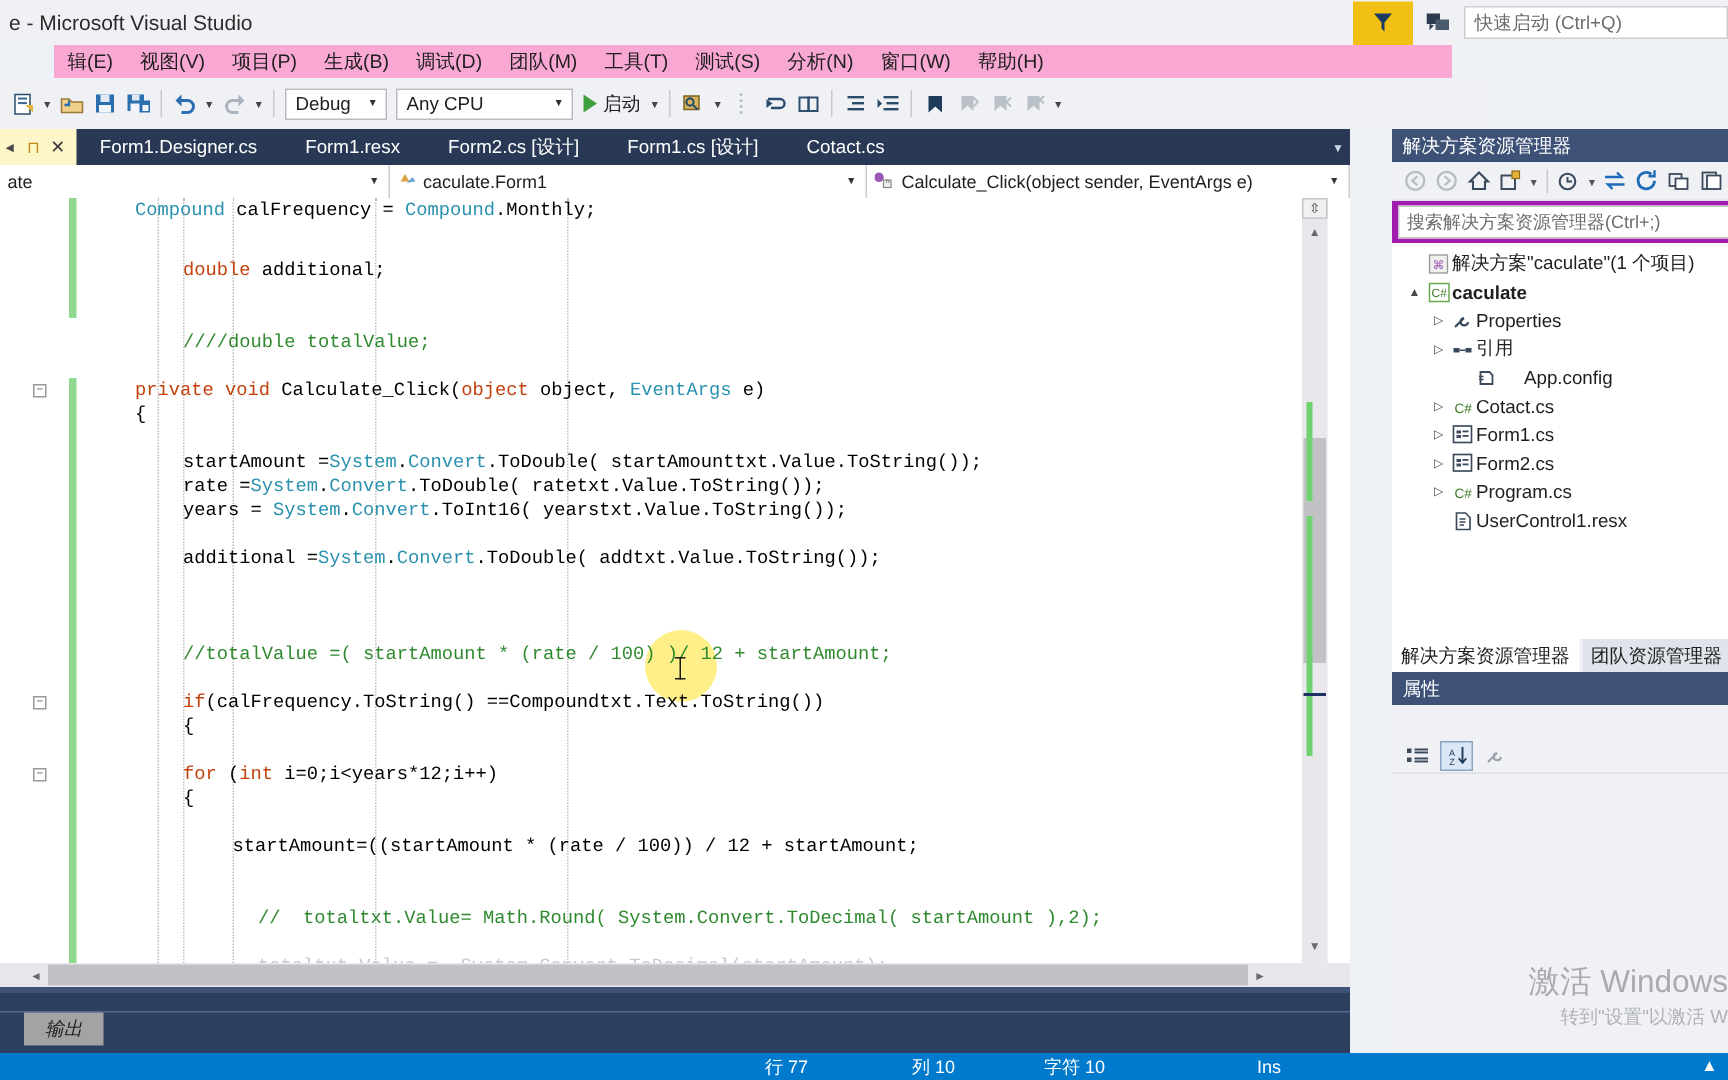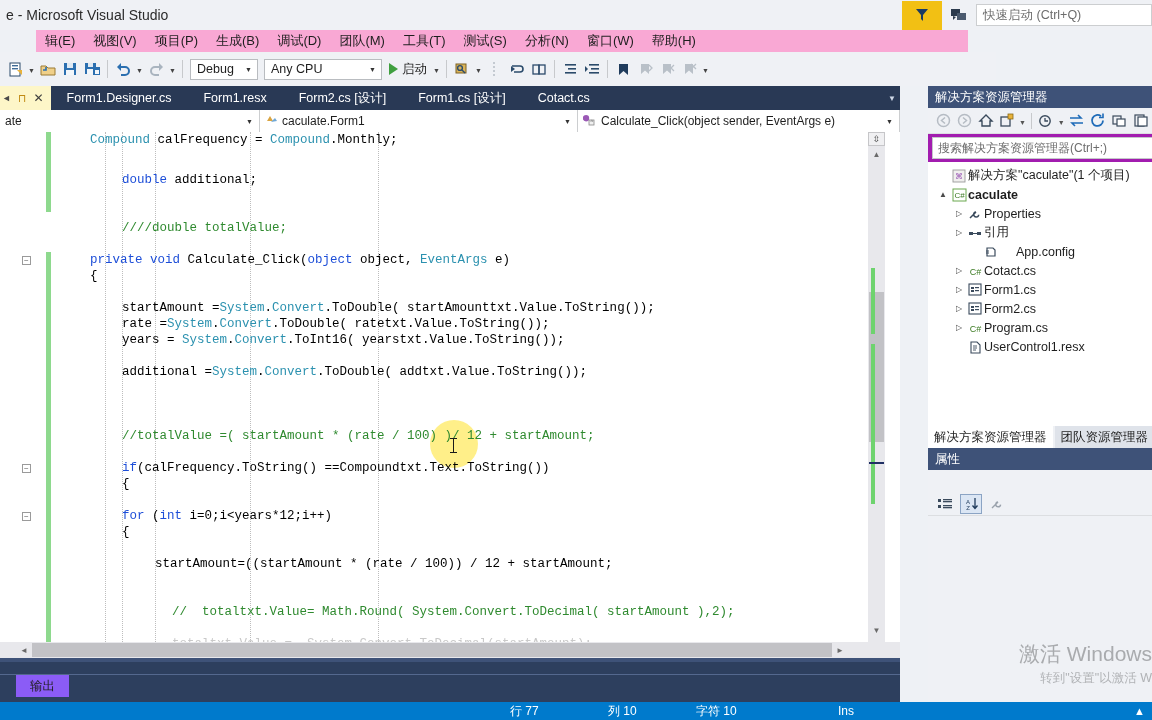--- a/index.html
+++ b/index.html
@@ -143,21 +143,21 @@
     position: absolute; top: 0; width: 0; height: 100%;
     border-left: 1px dotted #bdbdbd;
   }
   .codearea {
     position: absolute; left: 0; top: 0; width: 860px; height: 100%;
     font-family: "Liberation Mono", "DejaVu Sans Mono", monospace;
     font-size: 12.5px; line-height: 16px; white-space: pre;
     color: #000;
   }
   .cl { position: absolute; left: 0; white-space: pre; }
-  .k  { color: #1d4ed8; }      
+  .k  { color: #c2410c; }      
   .t  { color: #2b91af; }      
   .c  { color: #2f8a2f; }      
   .n  { color: #000; }
 
   .hl-circle {
     position: absolute; width: 48px; height: 48px; border-radius: 50%;
     background: #ffe95c; opacity: 0.72;
   }
   .caret-i {
     position: absolute; width: 1px; height: 15px; background: #1a1a1a;
@@ -211,23 +211,23 @@
     background: #2d3f5e;
   }
   .dock-divider {
     position: absolute; left: 0; top: 0; width: 900px; height: 4px; background: #3e5278;
   }
   .out-tabrow {
     position: absolute; left: 0; top: 16px; width: 900px; height: 28px;
     background: #2d3f5e; border-top: 1px solid #54688e;
   }
   .out-tab {
-    position: absolute; left: 16px; top: 0px; height: 22px; background: #8b5cf6;
+    position: absolute; left: 16px; top: 0px; height: 22px; background: #a3a3a3;
     display: flex; align-items: center; padding: 0 14px;
-    font-size: 12.5px; color: #1e1e1e; cursor: default;
+    font-size: 12.5px; color: #1e1e1e; cursor: default; font-style: italic;
   }
 
   
   .rightpane {
     position: absolute; left: 928px; top: 86px; width: 252px; height: 616px;
     background: #a21caf;
   }
   .pane-title {
     height: 22px; background: #3e5278; color: #fff; font-size: 12.5px;
     display: flex; align-items: center; padding-left: 7px;

